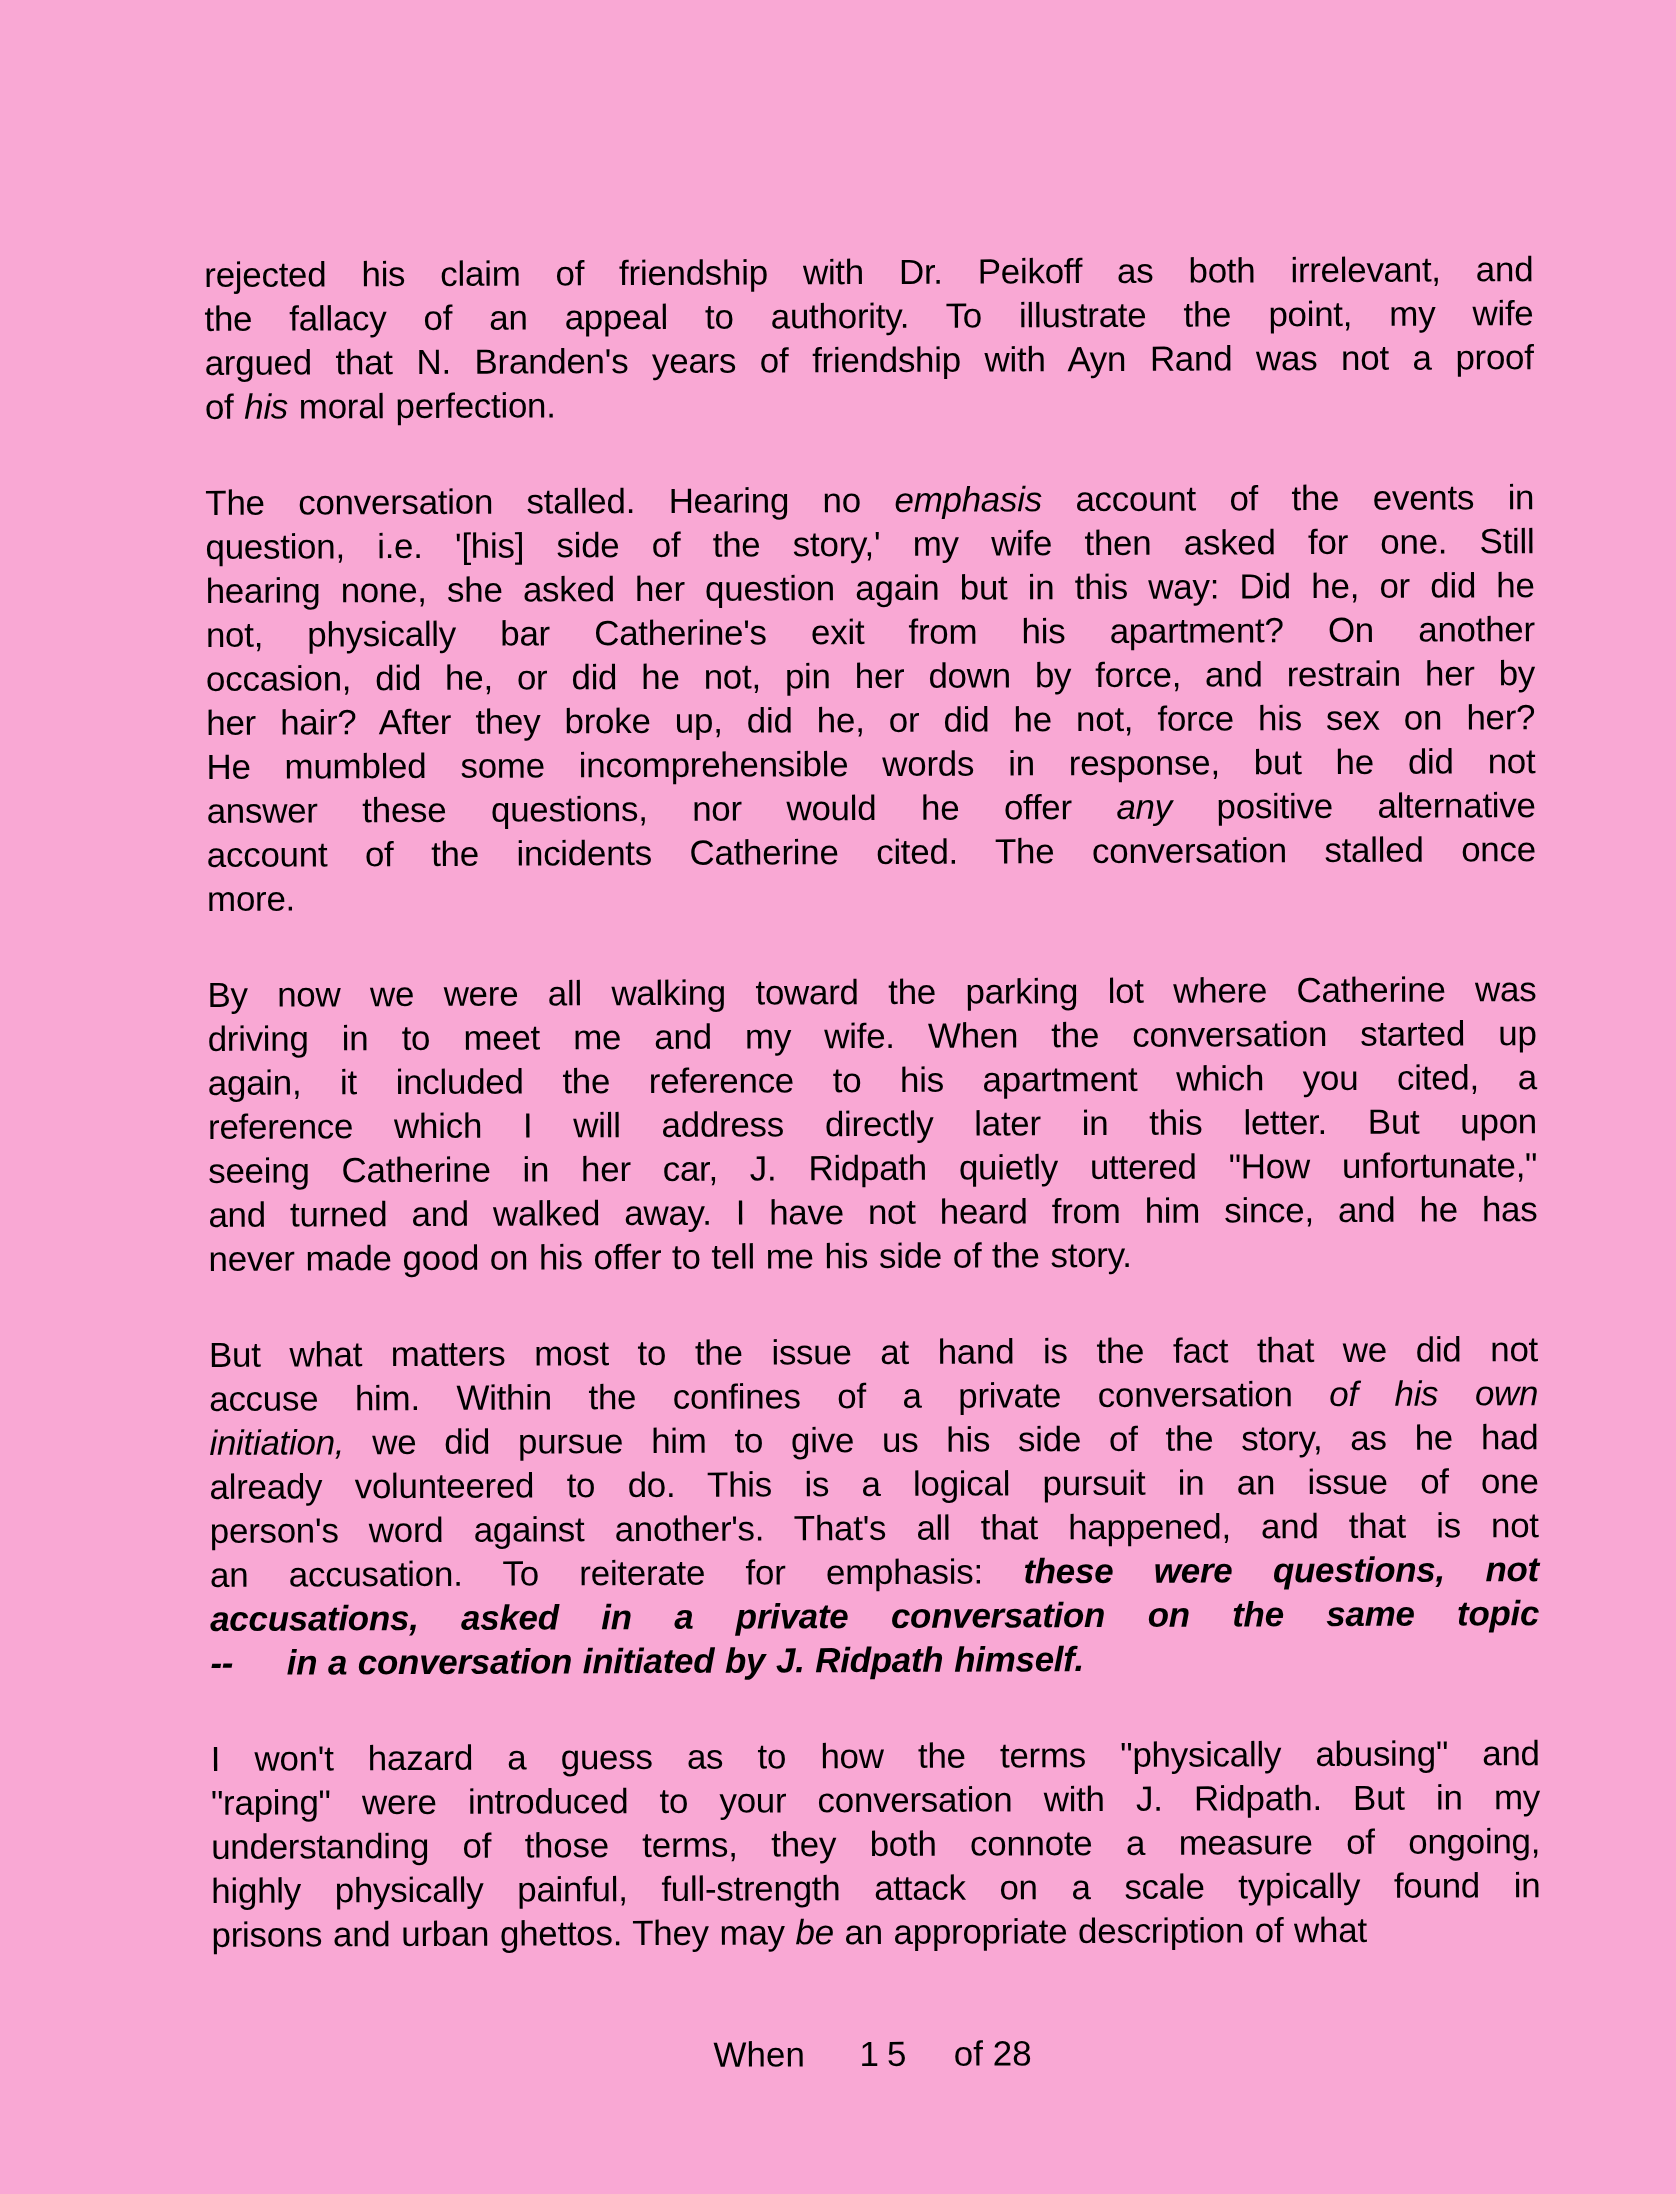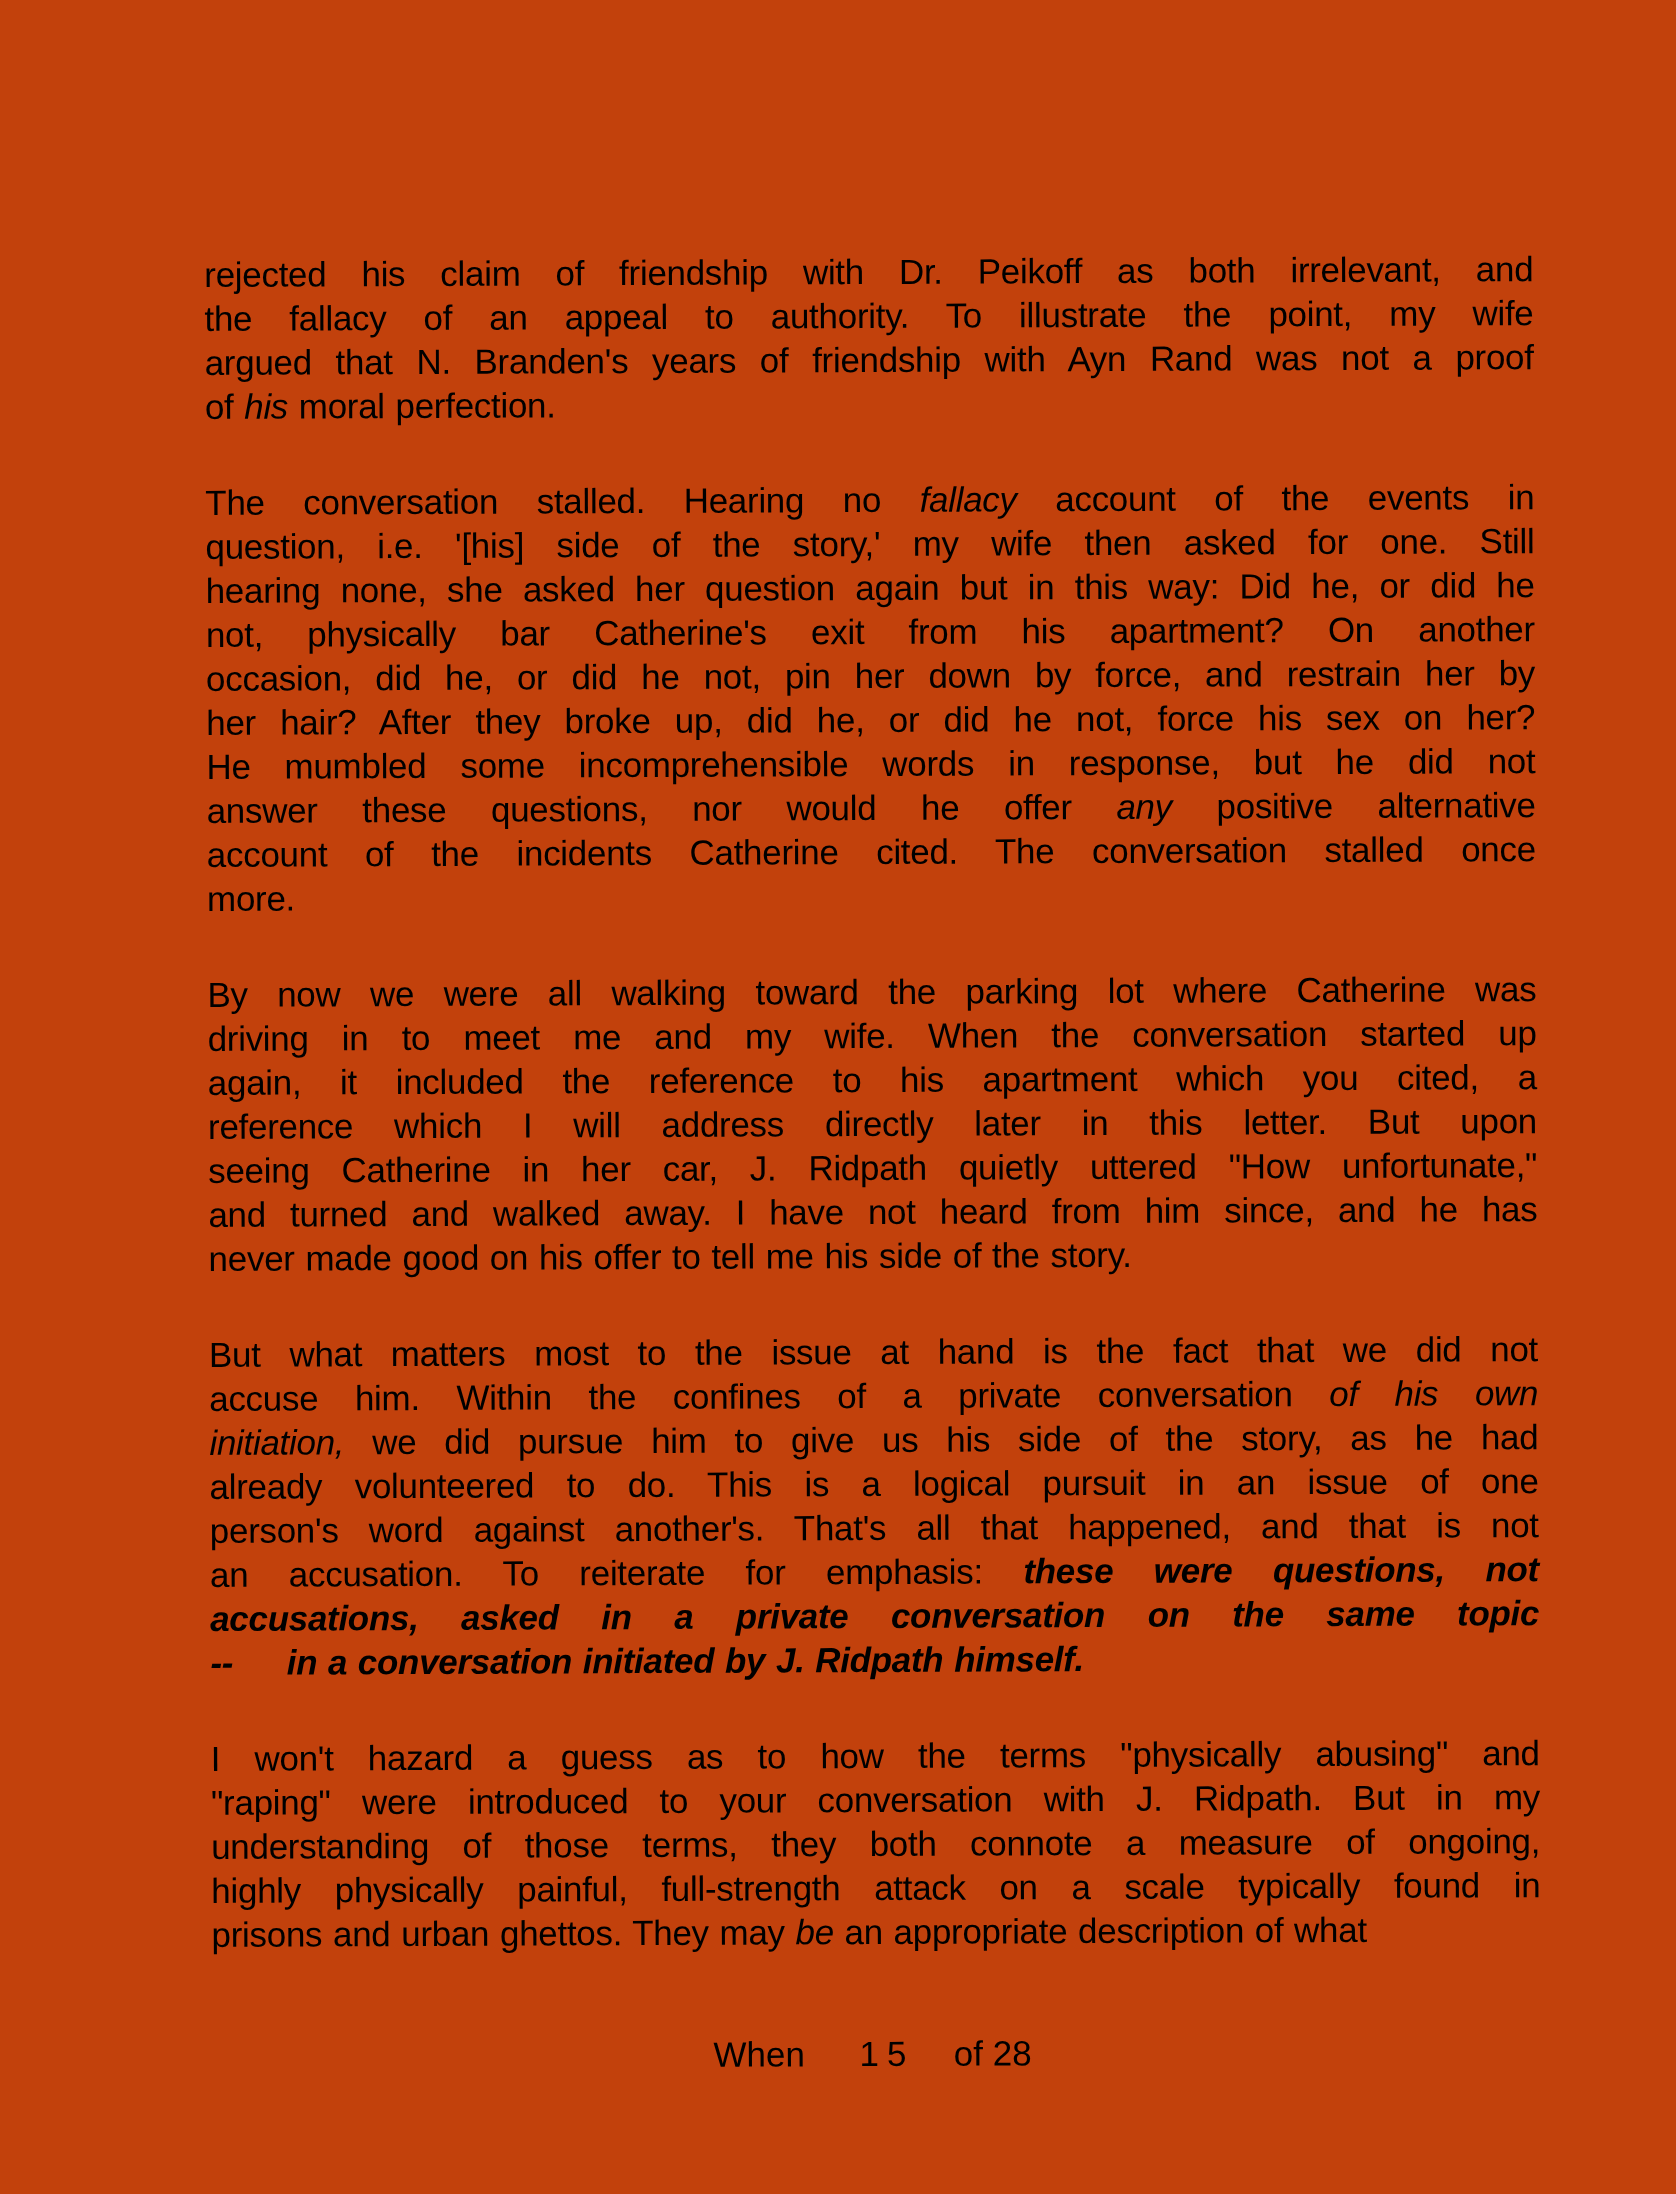--- a/index.html
+++ b/index.html
@@ -8,21 +8,21 @@
     height: 2194px;
     background: #ffffff;
     position: relative;
     overflow: hidden;
     font-family: "Liberation Sans", sans-serif;
     color: #000000;
   }
   .page {
     position: absolute;
     inset: 0;
-    background: #c2410c;
+    background: #f9a8d4;
   }
   .content {
     position: absolute;
     left: 208px;
     top: 250px;
     width: 1329px;
     transform: rotate(-0.25deg);
   }
   .paragraph { margin: 0 0 52px 0; }
   .line {
@@ -57,21 +57,21 @@
 
 <div class="page">
   <div class="content">
       <div class="paragraph">
         <div class="line"><span>rejected his claim of friendship with Dr. Peikoff as both irrelevant, and</span></div>
         <div class="line"><span>the fallacy of an appeal to authority.  To illustrate the point, my wife</span></div>
         <div class="line"><span>argued that N. Branden's years of friendship with Ayn Rand was not a proof</span></div>
         <div class="line last"><span>of </span><span class="i">his</span><span> moral perfection.</span></div>
       </div>
       <div class="paragraph">
-        <div class="line"><span>The conversation stalled.  Hearing no </span><span class="i">fallacy</span><span> account of the events in</span></div>
+        <div class="line"><span>The conversation stalled.  Hearing no </span><span class="i">emphasis</span><span> account of the events in</span></div>
         <div class="line"><span>question, i.e. '[his] side of the story,' my wife then asked for one.  Still</span></div>
         <div class="line"><span>hearing none, she asked her question again but in this way: Did he, or did he</span></div>
         <div class="line"><span>not, physically bar Catherine's exit from his apartment? On another</span></div>
         <div class="line"><span>occasion, did he, or did he not, pin her down by force, and restrain her by</span></div>
         <div class="line"><span>her hair?  After they broke up, did he, or did he not, force his sex on her?</span></div>
         <div class="line"><span>He mumbled some incomprehensible words in response, but he did not</span></div>
         <div class="line"><span>answer these questions, nor would he offer </span><span class="i">any</span><span> positive alternative</span></div>
         <div class="line"><span>account of the incidents Catherine cited.  The conversation stalled once</span></div>
         <div class="line last"><span>more.</span></div>
       </div>

